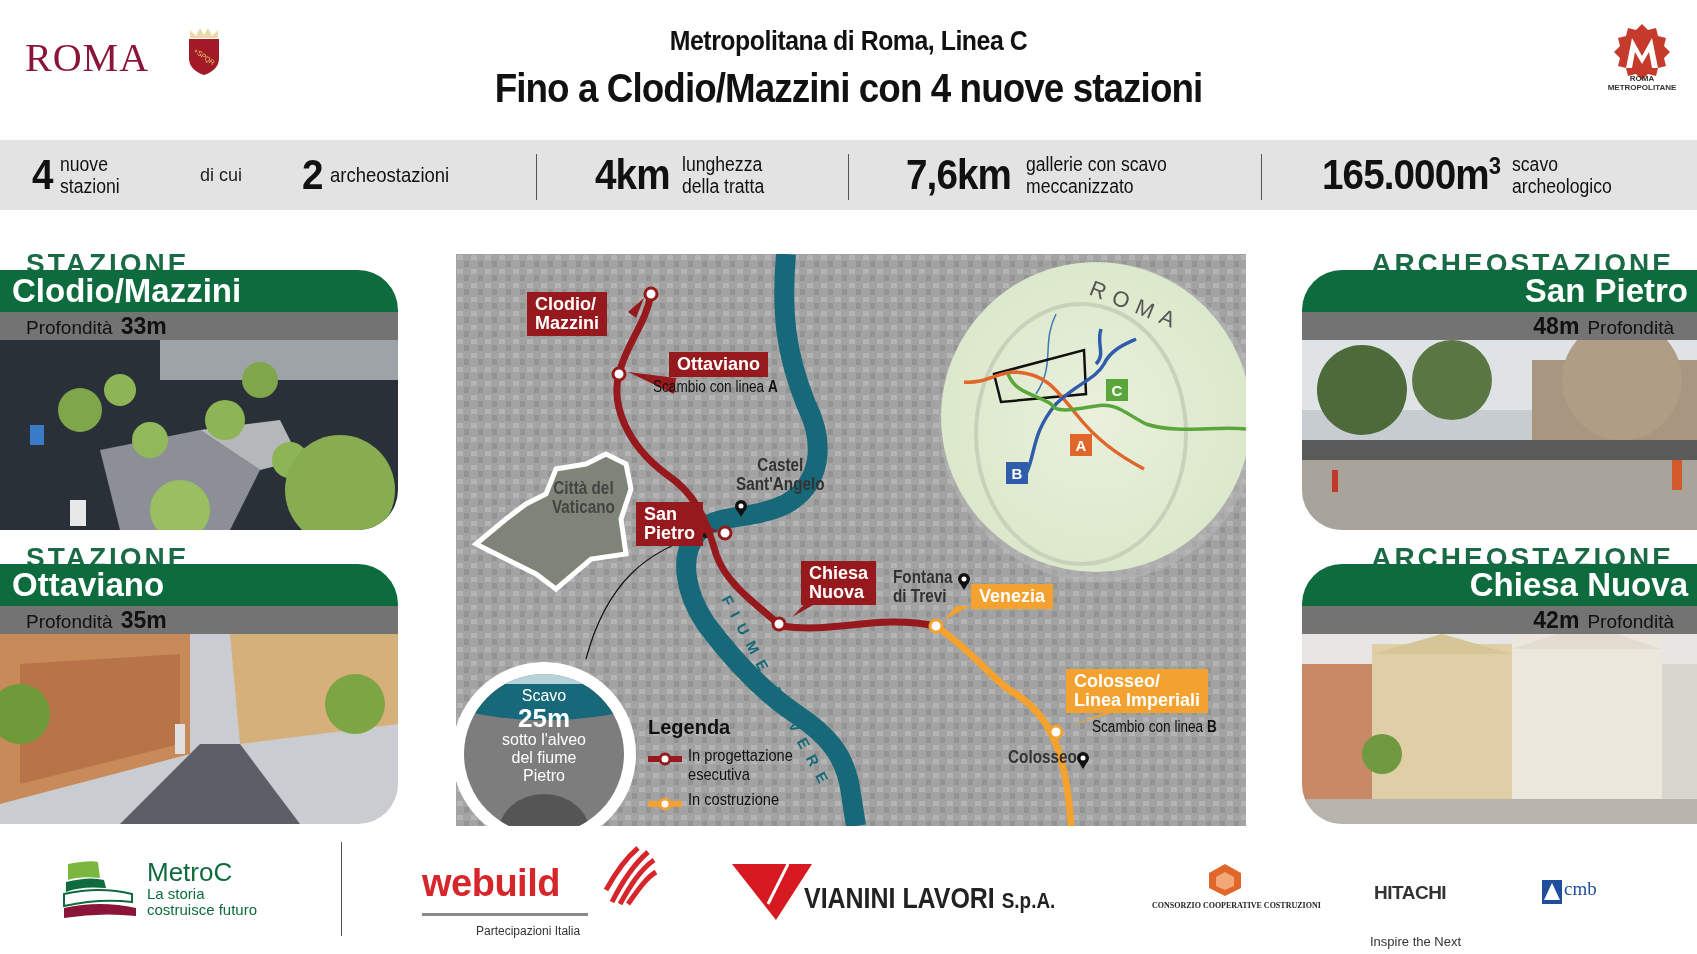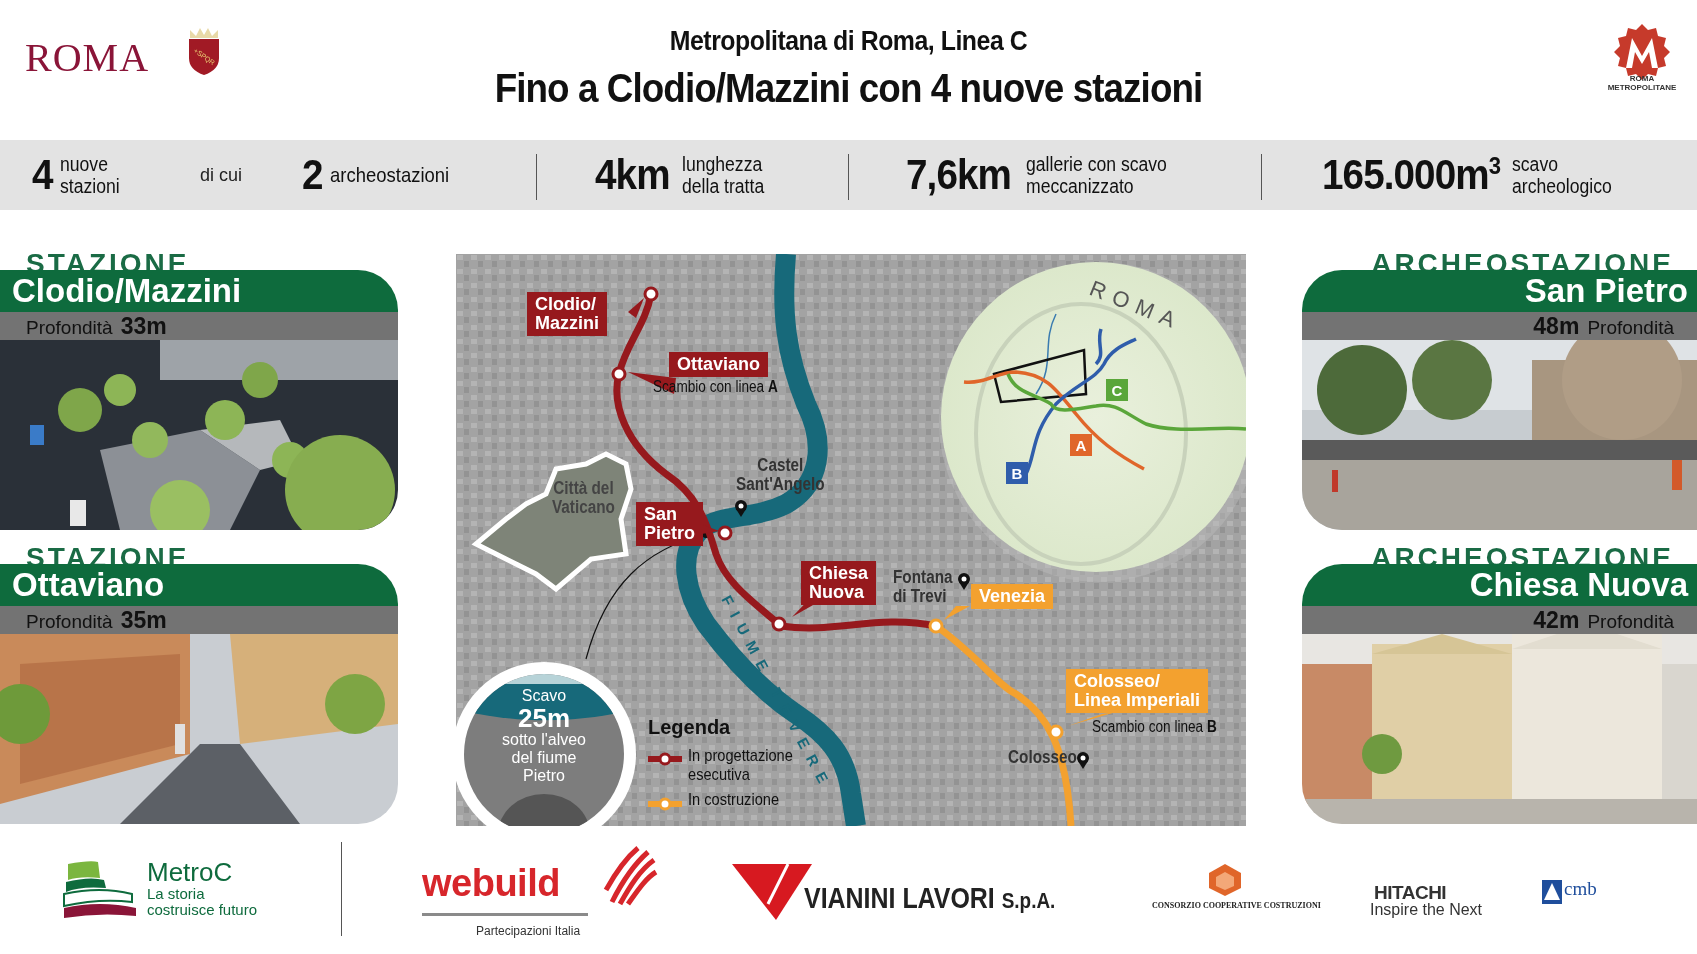--- a/index.html
+++ b/index.html
@@ -382,19 +382,19 @@
 </svg>
 <div class="abs" style="left:804px; top:882px; font-size:29px; font-weight:bold; color:#222; transform:scaleX(0.86); transform-origin:left top"><span>VIANINI LAVORI</span> <span style="font-size:22px">S.p.A.</span></div>
 
 <svg class="abs" style="left:1208px; top:864px" width="34" height="32" viewBox="0 0 34 32">
   <polygon points="17,0 33,9 33,24 17,32 1,24 1,9" fill="#e0662a"></polygon>
   <polygon points="17,8 26,13 26,22 17,26 8,22 8,13" fill="#f3a878"></polygon>
 </svg>
 <div class="abs" style="left:1152px; top:901px; font-size:8px; font-family:'Liberation Serif', serif; color:#222; font-weight:bold">CONSORZIO COOPERATIVE COSTRUZIONI</div>
 
 <div class="abs" style="left:1374px; top:882px; font-size:19px; font-weight:bold; color:#333; letter-spacing:-0.5px">HITACHI</div>
-<div class="abs" style="left:1370px; top:901px; font-size:16px; color:#333">Inspire the Next</div>
+<div class="abs" style="left:1370px; top:934px; font-size:13px; color:#333">Inspire the Next</div>
 
 <svg class="abs" style="left:1542px; top:880px" width="20" height="24" viewBox="0 0 20 24">
   <rect width="20" height="24" fill="#1f4e9c"></rect>
     <polygon points="10,3 18,20 2,20" fill="#fff"></polygon>
 </svg>
 <div class="abs" style="left:1564px; top:878px; font-size:19px; color:#1f4e9c; font-family:'Liberation Serif', serif">cmb</div>
 
 </body></html>

